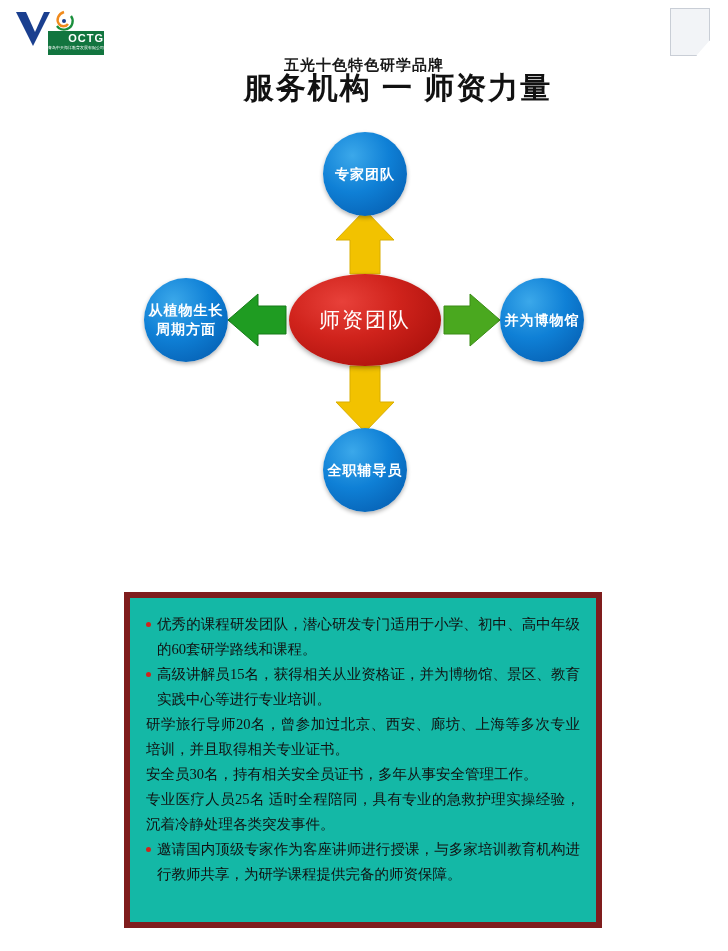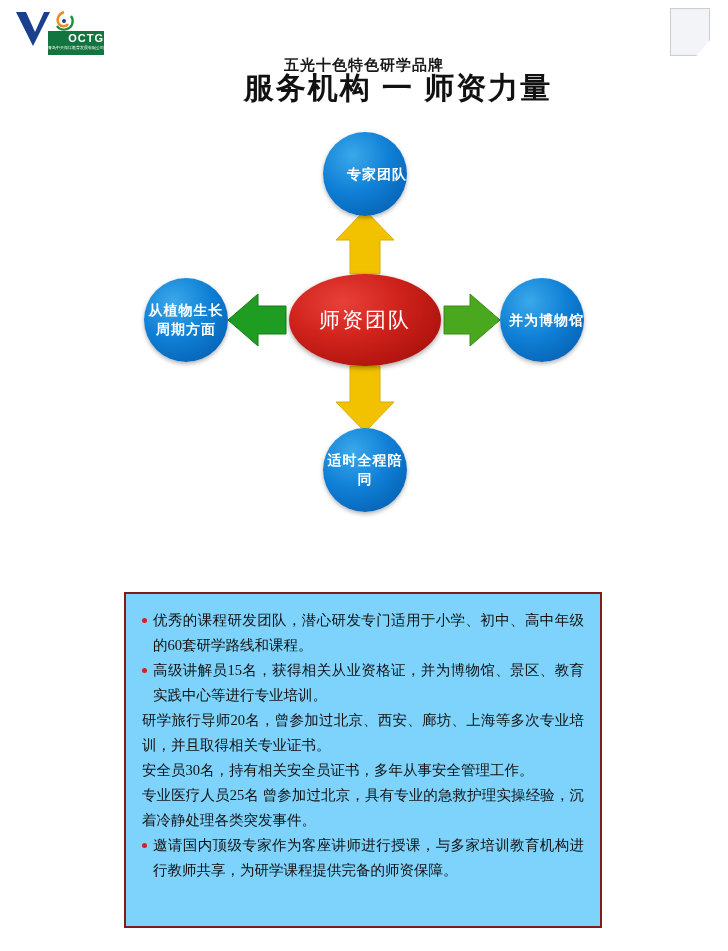--- a/index.html
+++ b/index.html
@@ -162,44 +162,44 @@
     border-radius: 50%;
     background: radial-gradient(circle at 35% 28%, #3ba8ea 0%, #0f80d6 45%, #0356a8 100%);
     box-shadow: 0 2px 4px rgba(0,0,0,0.3);
     color: #ffffff;
     font-size: 14px;
     font-weight: bold;
     line-height: 19px;
     text-align: center;
     display: flex;
     align-items: center;
-    justify-content: flex-end;
+    justify-content: center;
     letter-spacing: 1px;
   }
   .node-top   { left: 323px; top: 12px; }
   .node-right { left: 500px; top: 158px; }
   .node-left  { left: 144px; top: 158px; }
   .node-bottom{ left: 323px; top: 308px; }
 
   
   .arrow {
     position: absolute;
   }
 
   
   .textbox {
     position: absolute;
     left: 124px;
     top: 592px;
     width: 478px;
     height: 336px;
-    border: 2px solid #7f1d1d;
+    border: 6px solid #7f1d1d;
     box-sizing: border-box;
     padding: 14px 16px 10px 16px;
-    background: #7dd3fc;
+    background: #14b8a6;
   }
   .para {
     font-family: "Liberation Serif", serif;
     font-size: 14.5px;
     line-height: 25px;
     color: #111111;
     margin: 0;
     text-align: justify;
     position: relative;
   }
@@ -263,31 +263,31 @@
     </g>
   </svg>
 
   <div class="node node-top">
     <span>专家团队</span>
   </div>
   <div class="node node-right">
     <span>并为博物馆</span>
   </div>
   <div class="node node-bottom">
-    <span>适时全程陪同</span>
+    <span>全职辅导员</span>
   </div>
   <div class="node node-left">
     <span>从植物生长周期方面</span>
   </div>
 
   <div class="center-ellipse">
     <span>师资团队</span>
   </div>
 </div>
 
 <div class="textbox">
   <p class="para bulleted">优秀的课程研发团队，潜心研发专门适用于小学、初中、高中年级的60套研学路线和课程。</p>
   <p class="para bulleted">高级讲解员15名，获得相关从业资格证，并为博物馆、景区、教育实践中心等进行专业培训。</p>
   <p class="para">研学旅行导师20名，曾参加过北京、西安、廊坊、上海等多次专业培训，并且取得相关专业证书。</p>
   <p class="para">安全员30名，持有相关安全员证书，多年从事安全管理工作。</p>
-  <p class="para">专业医疗人员25名 曾参加过北京，具有专业的急救护理实操经验，沉着冷静处理各类突发事件。</p>
+  <p class="para">专业医疗人员25名 适时全程陪同，具有专业的急救护理实操经验，沉着冷静处理各类突发事件。</p>
   <p class="para bulleted">邀请国内顶级专家作为客座讲师进行授课，与多家培训教育机构进行教师共享，为研学课程提供完备的师资保障。</p>
 </div>
 
 </body></html>

